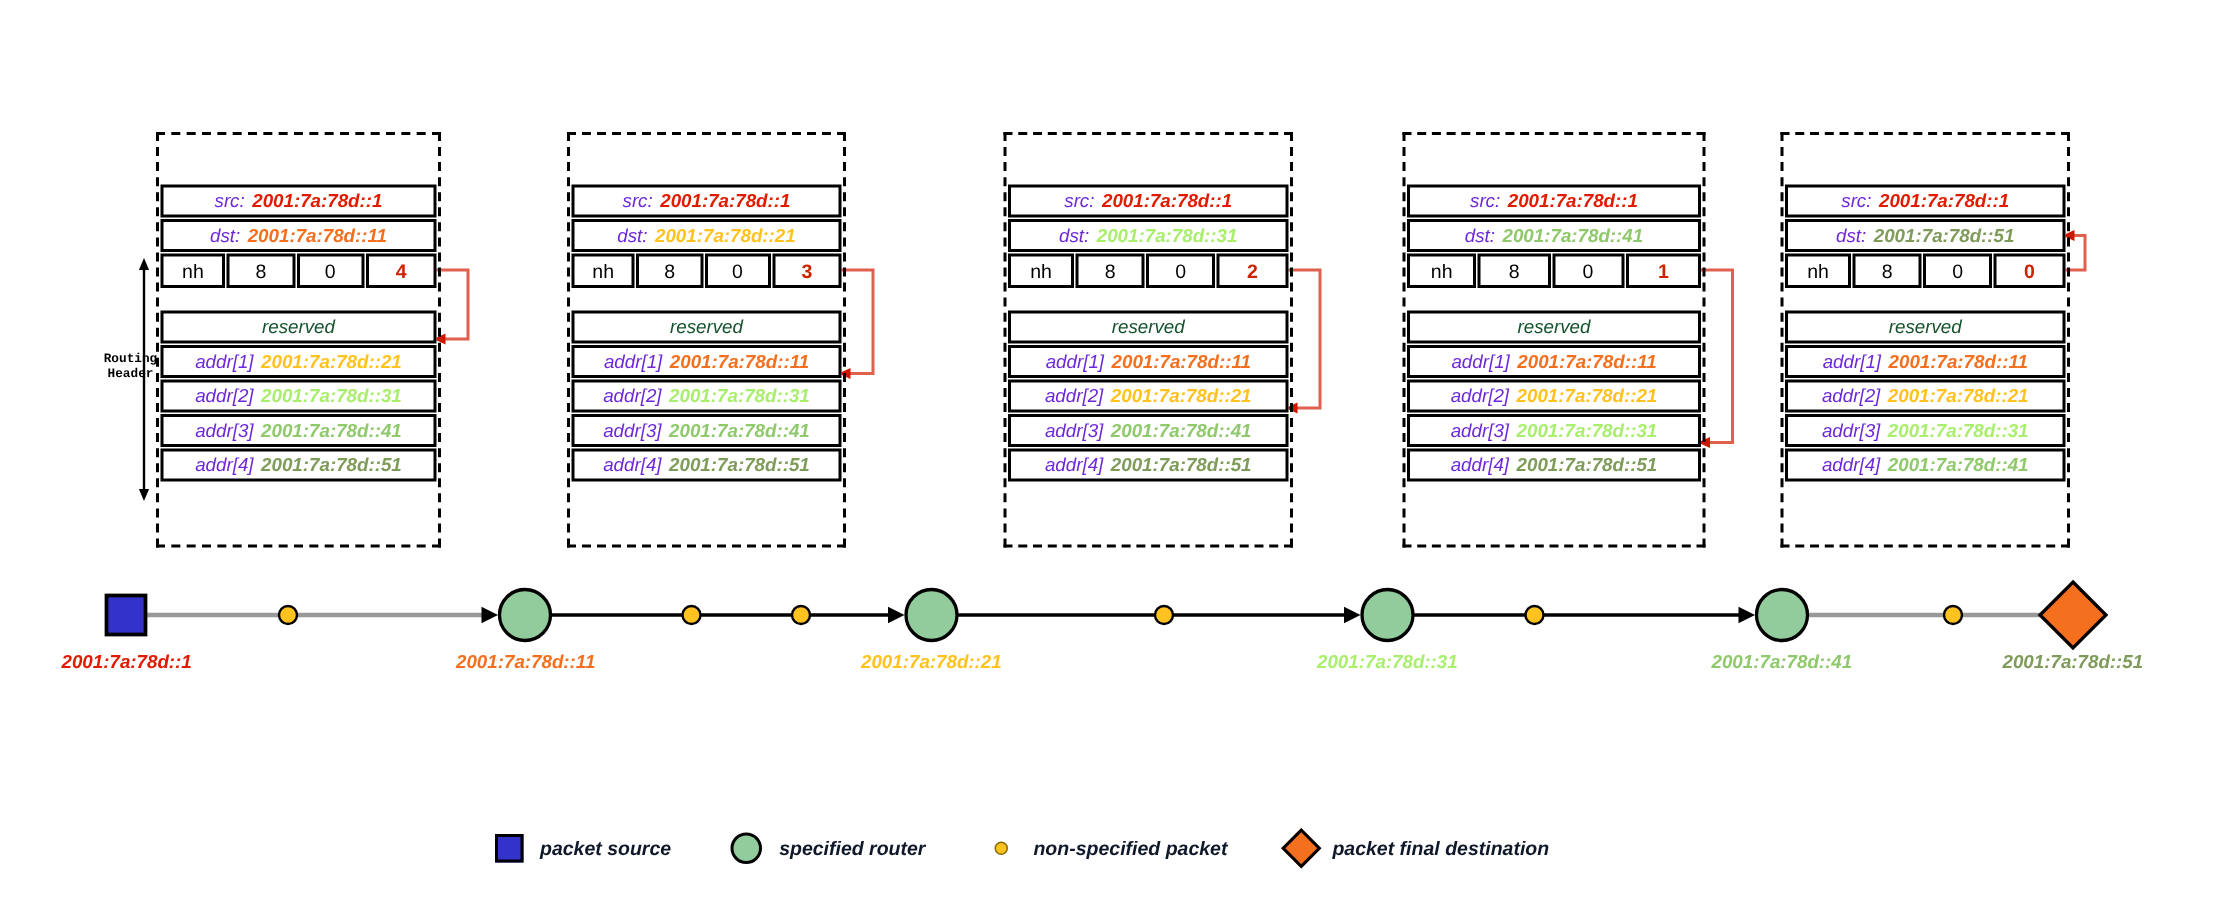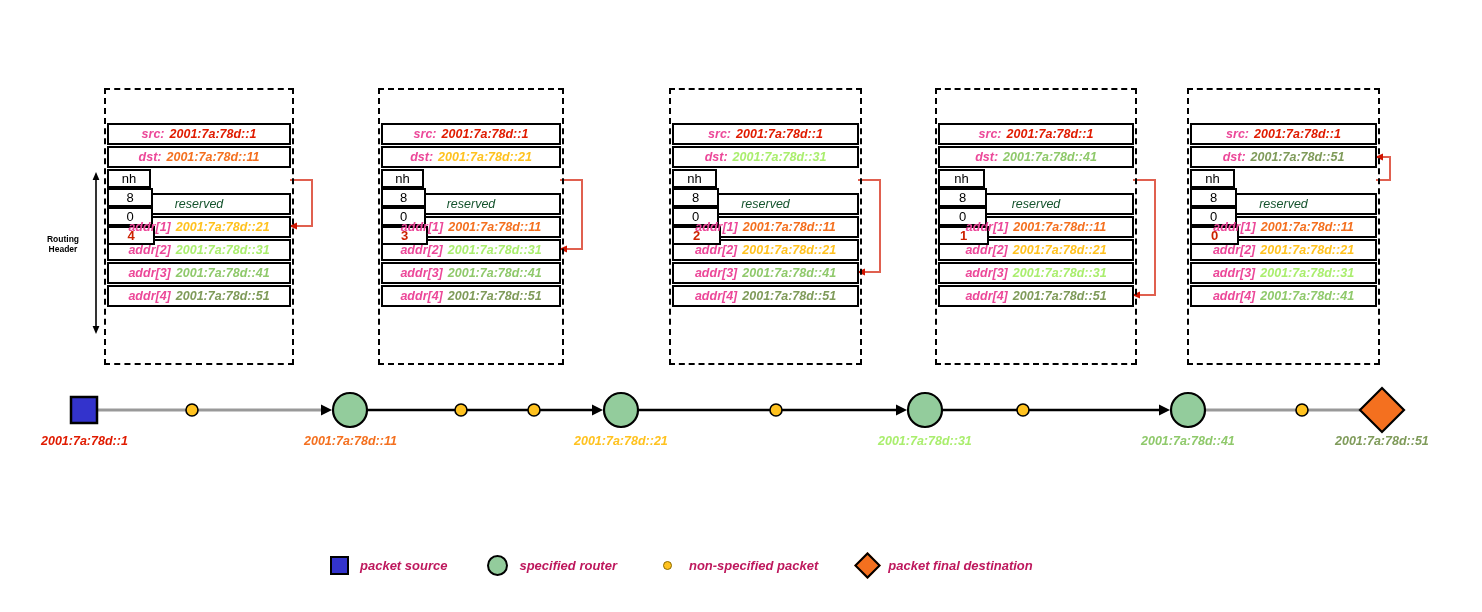--- a/index.html
+++ b/index.html
@@ -6,24 +6,24 @@
   body{width:1482px;height:612px;position:relative;overflow:hidden;
        font-family:"Liberation Sans",sans-serif;}
 
   
   .packet{position:absolute;border:2px dashed #000;box-sizing:border-box;}
   .pkt-rows{position:absolute;left:0;right:0;}
   .row{box-sizing:border-box;border:2px solid #000;background:#fff;
        height:22px;line-height:18px;display:flex;align-items:center;
        justify-content:center;white-space:nowrap;overflow:hidden;
        font-style:italic;font-weight:bold;font-size:12.5px;margin-bottom:1px;}
-  .row .lbl{color:#ec4899;font-weight:bold;font-style:italic;font-size:12.5px;}
+  .row .lbl{color:#6d28d9;font-weight:normal;font-style:italic;font-size:12.5px;}
   .row .val{margin-left:5px;font-weight:bold;font-style:italic;font-size:12.5px;}
   .row.reserved{justify-content:center;color:#14532d;font-weight:normal;}
-  .nhrow{display:flex;height:23px;margin-bottom:1px;flex-direction:column;}
+  .nhrow{display:flex;height:23px;margin-bottom:15px;}
   .nhrow .cell{box-sizing:border-box;border:2px solid #000;background:#fff;
        display:flex;align-items:center;justify-content:center;
        font-size:13px;font-style:normal;font-weight:normal;color:#000;
        margin-right:1px;}
   .nhrow .cell:last-child{margin-right:0;}
   .nhrow .cell.segleft{font-weight:bold;}
 
   
   #rh-label{position:absolute;font-size:8.5px;font-weight:bold;color:#000;
             line-height:10px;text-align:center;letter-spacing:0px;}
@@ -31,21 +31,21 @@
   
   #topology{position:absolute;left:0;top:0;width:1482px;height:612px;
             pointer-events:none;}
   .nodelabel{position:absolute;font-style:italic;font-weight:bold;
              font-size:12.5px;white-space:nowrap;}
 
   
   #legend{position:absolute;left:330px;top:548px;height:34px;
           display:flex;align-items:center;}
   .leg-item{display:flex;align-items:center;margin-right:40px;}
-  .leg-text{font-style:italic;font-weight:bold;font-size:13px;color:#be185d;
+  .leg-text{font-style:italic;font-weight:bold;font-size:13px;color:#0f172a;
             margin-left:11px;white-space:nowrap;}
   .sw-square{width:19px;height:19px;background:#3333cc;border:2px solid #000;
              box-sizing:border-box;}
   .sw-circle{width:21px;height:21px;border-radius:50%;background:#93cc9c;
              border:2px solid #000;box-sizing:border-box;}
   .sw-dot{width:9px;height:9px;border-radius:50%;background:#ffc21f;
           border:1.5px solid #8a6a00;box-sizing:border-box;margin:0 6px;}
   .sw-diamond{width:19px;height:19px;background:#f4701f;border:2px solid #000;
               box-sizing:border-box;transform:rotate(45deg);}
 </style>
@@ -101,21 +101,21 @@
     <circle cx="534" cy="410" r="6" fill="#ffc21f" stroke="#000" stroke-width="1.6"></circle>
     <circle cx="621" cy="410" r="17" fill="#93cc9c" stroke="#000" stroke-width="2.2"></circle>
     <circle cx="776" cy="410" r="6" fill="#ffc21f" stroke="#000" stroke-width="1.6"></circle>
     <circle cx="925" cy="410" r="17" fill="#93cc9c" stroke="#000" stroke-width="2.2"></circle>
     <circle cx="1023" cy="410" r="6" fill="#ffc21f" stroke="#000" stroke-width="1.6"></circle>
     <circle cx="1188" cy="410" r="17" fill="#93cc9c" stroke="#000" stroke-width="2.2"></circle>
     <circle cx="1302" cy="410" r="6" fill="#ffc21f" stroke="#000" stroke-width="1.6"></circle>
     <polygon points="1382,388 1404,410 1382,432 1360,410" fill="#f4701f" stroke="#000" stroke-width="2.2"></polygon>
   </svg>
 
-<div id="rh-label" style="left:40px;top:234px;width:46px;">
+<div id="rh-label" style="left:64px;top:234px;width:46px;font-family:Liberation Mono, monospace;">
   <span>Routing</span><br>
   <span>Header</span>
 </div>
 
 <div id="packets-layer">
     <div class="packet" style="left: 104px; top: 88px; width: 190px; height: 277px;"></div>
     <div class="pkt-rows" style="left: 107px; top: 123px; width: 184px; position: absolute;">
       <div class="row">
         <span class="lbl">src:</span>
         <span class="val" style="color: rgb(224, 27, 0);">2001:7a:78d::1</span>

